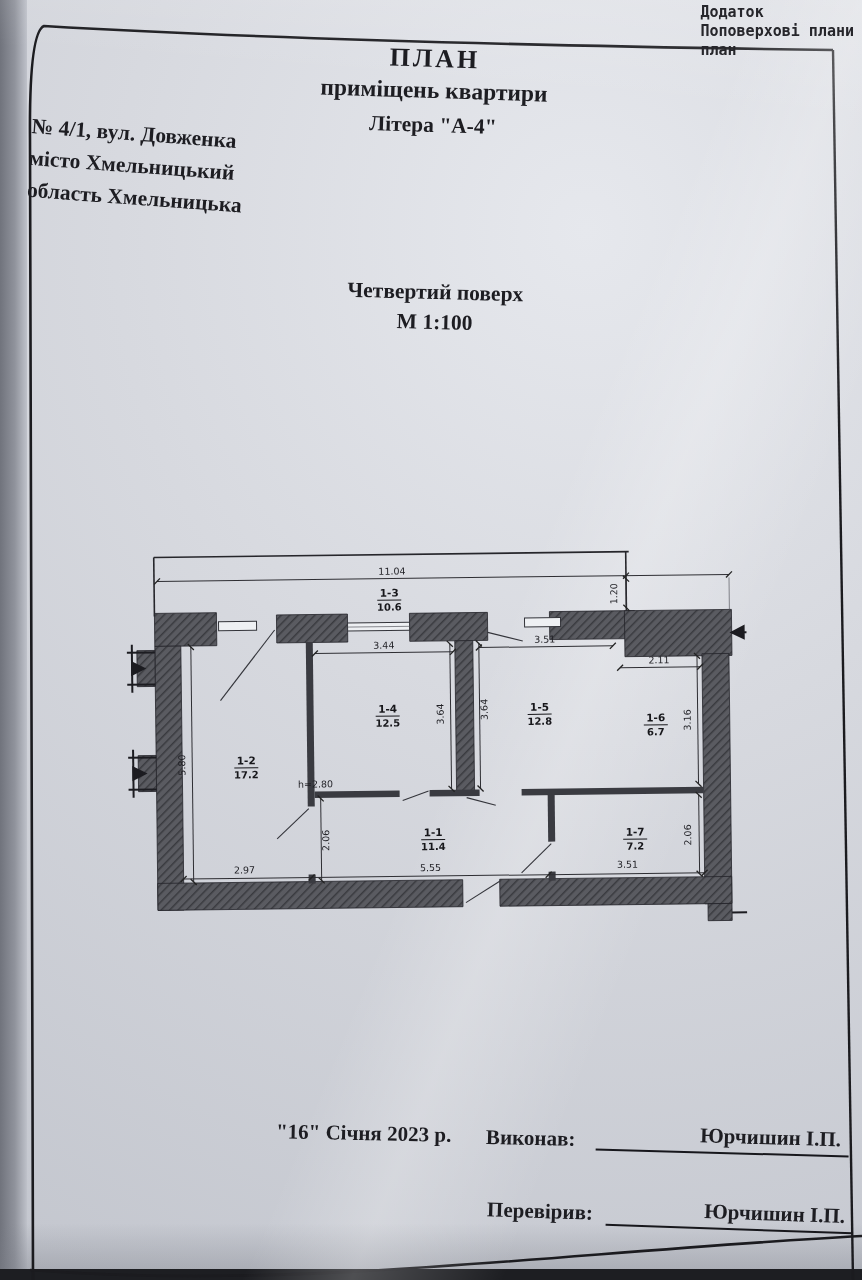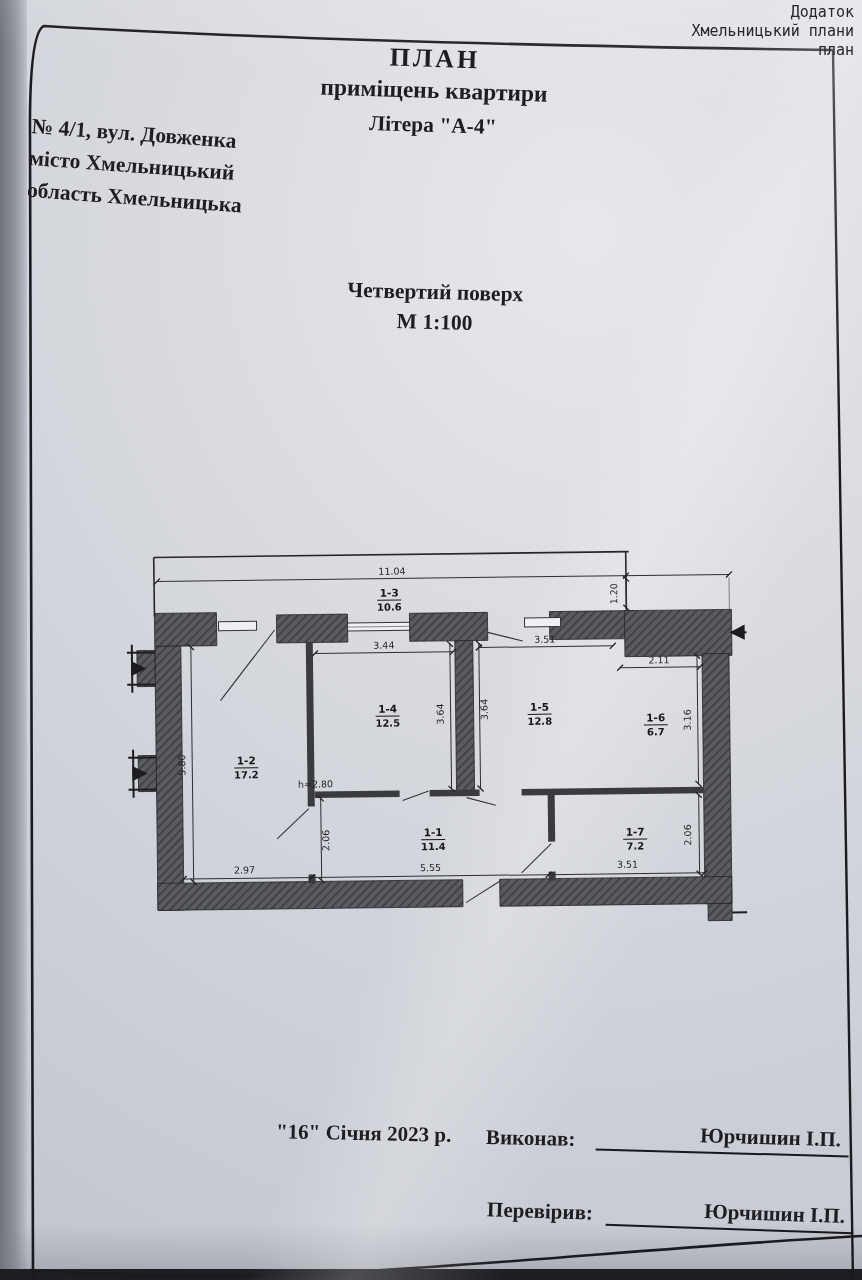--- a/index.html
+++ b/index.html
@@ -15,22 +15,22 @@
   .edge-left{left:0;top:0;width:27px;height:1280px;
     background:linear-gradient(90deg,#70737c,#90939c 55%,#bfc2ca 100%);}
   .edge-bottom{left:0;bottom:0;width:862px;height:11px;background:#1d1e22;}
   .bottom-shade{left:0;bottom:11px;width:862px;height:46px;
     background:linear-gradient(180deg,rgba(120,123,132,0) 0%,rgba(120,123,132,.35) 100%);}
   .sheen{left:0;top:0;width:862px;height:1280px;pointer-events:none;
     background:linear-gradient(112deg,rgba(255,255,255,0) 55%,rgba(255,255,255,.22) 63%,rgba(255,255,255,0) 74%),
                linear-gradient(185deg,rgba(255,255,255,.18) 0%,rgba(255,255,255,0) 9%);}
   .frame-svg{left:0;top:0;}
   
-  .corner-note{right:8px;top:3px;text-align:right;z-index:5;
-    font-family:"DejaVu Sans Mono",monospace;font-size:15px;font-weight:400;
+  .corner-note{right:8px;top:3px;text-align:left;z-index:5;
+    font-family:"DejaVu Sans Mono",monospace;font-size:15px;font-weight:700;
     line-height:19px;color:#26262b;}
   
   .title-block{left:238px;top:44px;width:392px;text-align:center;
     transform:rotate(1.8deg);z-index:5;}
   .title-main{font-size:26px;font-weight:bold;letter-spacing:3px;}
   .title-sub1{font-size:23.5px;font-weight:bold;margin-top:3px;}
   .title-sub2{font-size:21.5px;font-weight:bold;margin-top:9px;}
   
   .address-block{left:33px;top:110px;transform:rotate(4.2deg);transform-origin:left top;
     font-size:21.5px;font-weight:bold;line-height:32px;z-index:5;white-space:nowrap;}
@@ -66,21 +66,21 @@
 <div class="abs edge-bottom"></div>
 
 <svg class="abs frame-svg" width="862" height="1280" viewBox="0 0 862 1280">
   <path d="M 33,1280 L 30,140 Q 29,32 44,26 C 250,38 540,46 833,50" fill="none" stroke="#1b1b1f" stroke-width="2.6"></path>
   <path d="M 833,50 C 840,420 847,840 853,1280" fill="none" stroke="#1b1b1f" stroke-width="2.4"></path>
   <path d="M 30,1270 C 300,1291 560,1252 862,1236" fill="none" stroke="#1b1b1f" stroke-width="2.6"></path>
 </svg>
 
 <div class="abs corner-note">
   <div>Додаток</div>
-  <div>Хмельницький плани</div>
+  <div>Поповерхові плани</div>
   <div>план</div>
 </div>
 
 <div class="abs title-block">
   <div class="title-main">ПЛАН</div>
   <div class="title-sub1">приміщень квартири</div>
   <div class="title-sub2">Літера "А-4"</div>
 </div>
 
 <div class="abs address-block">

